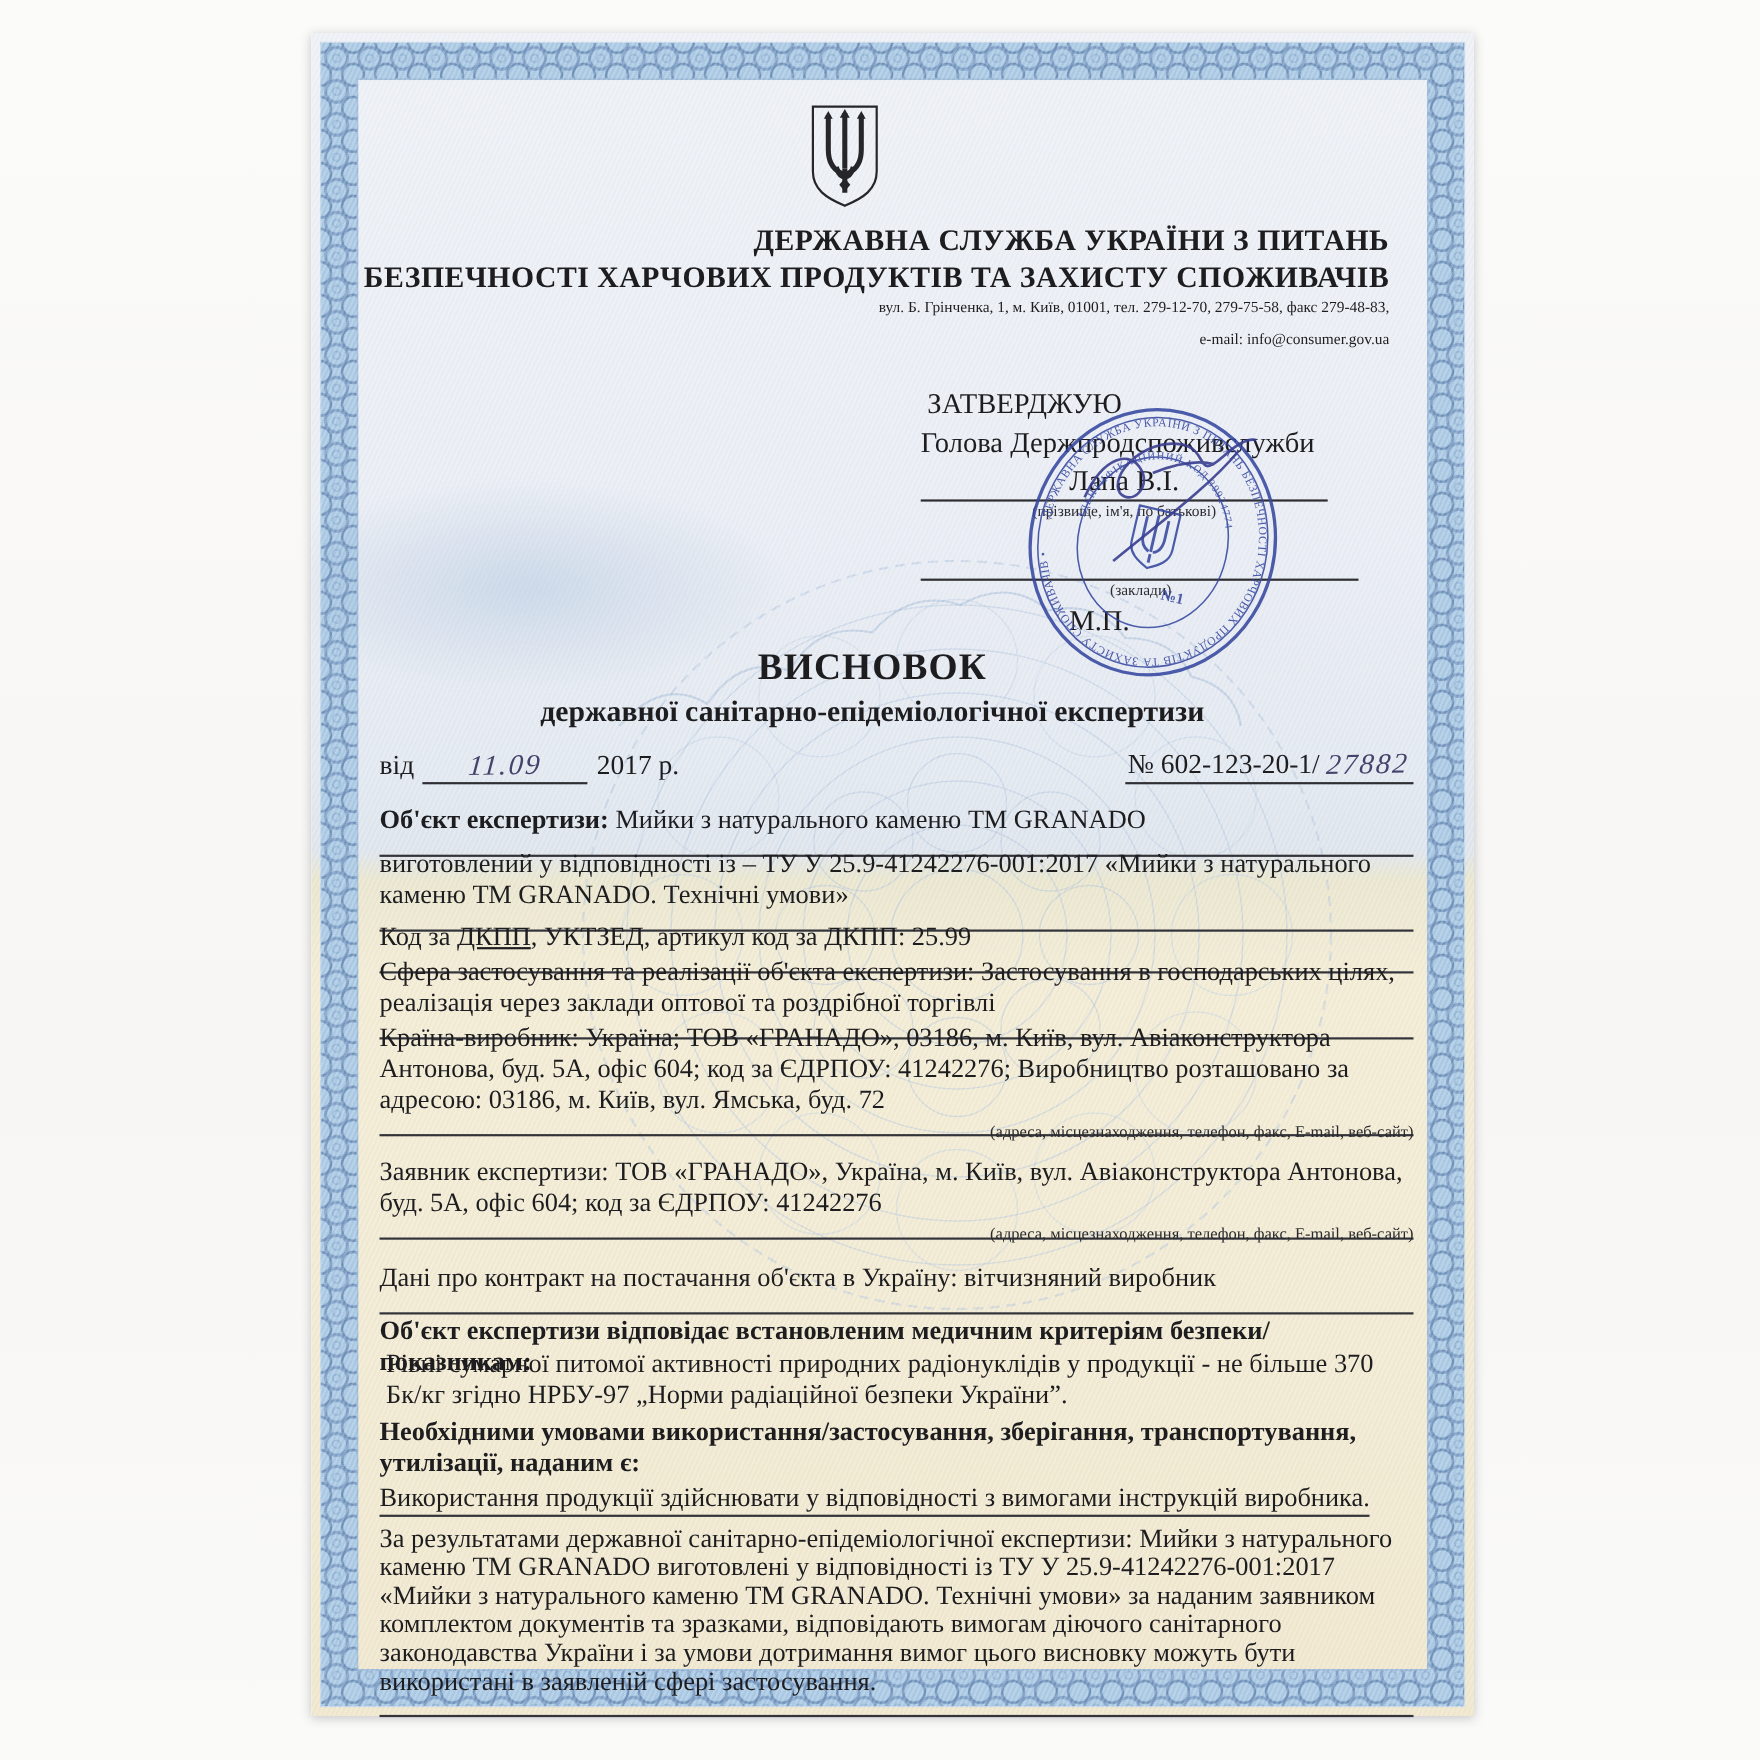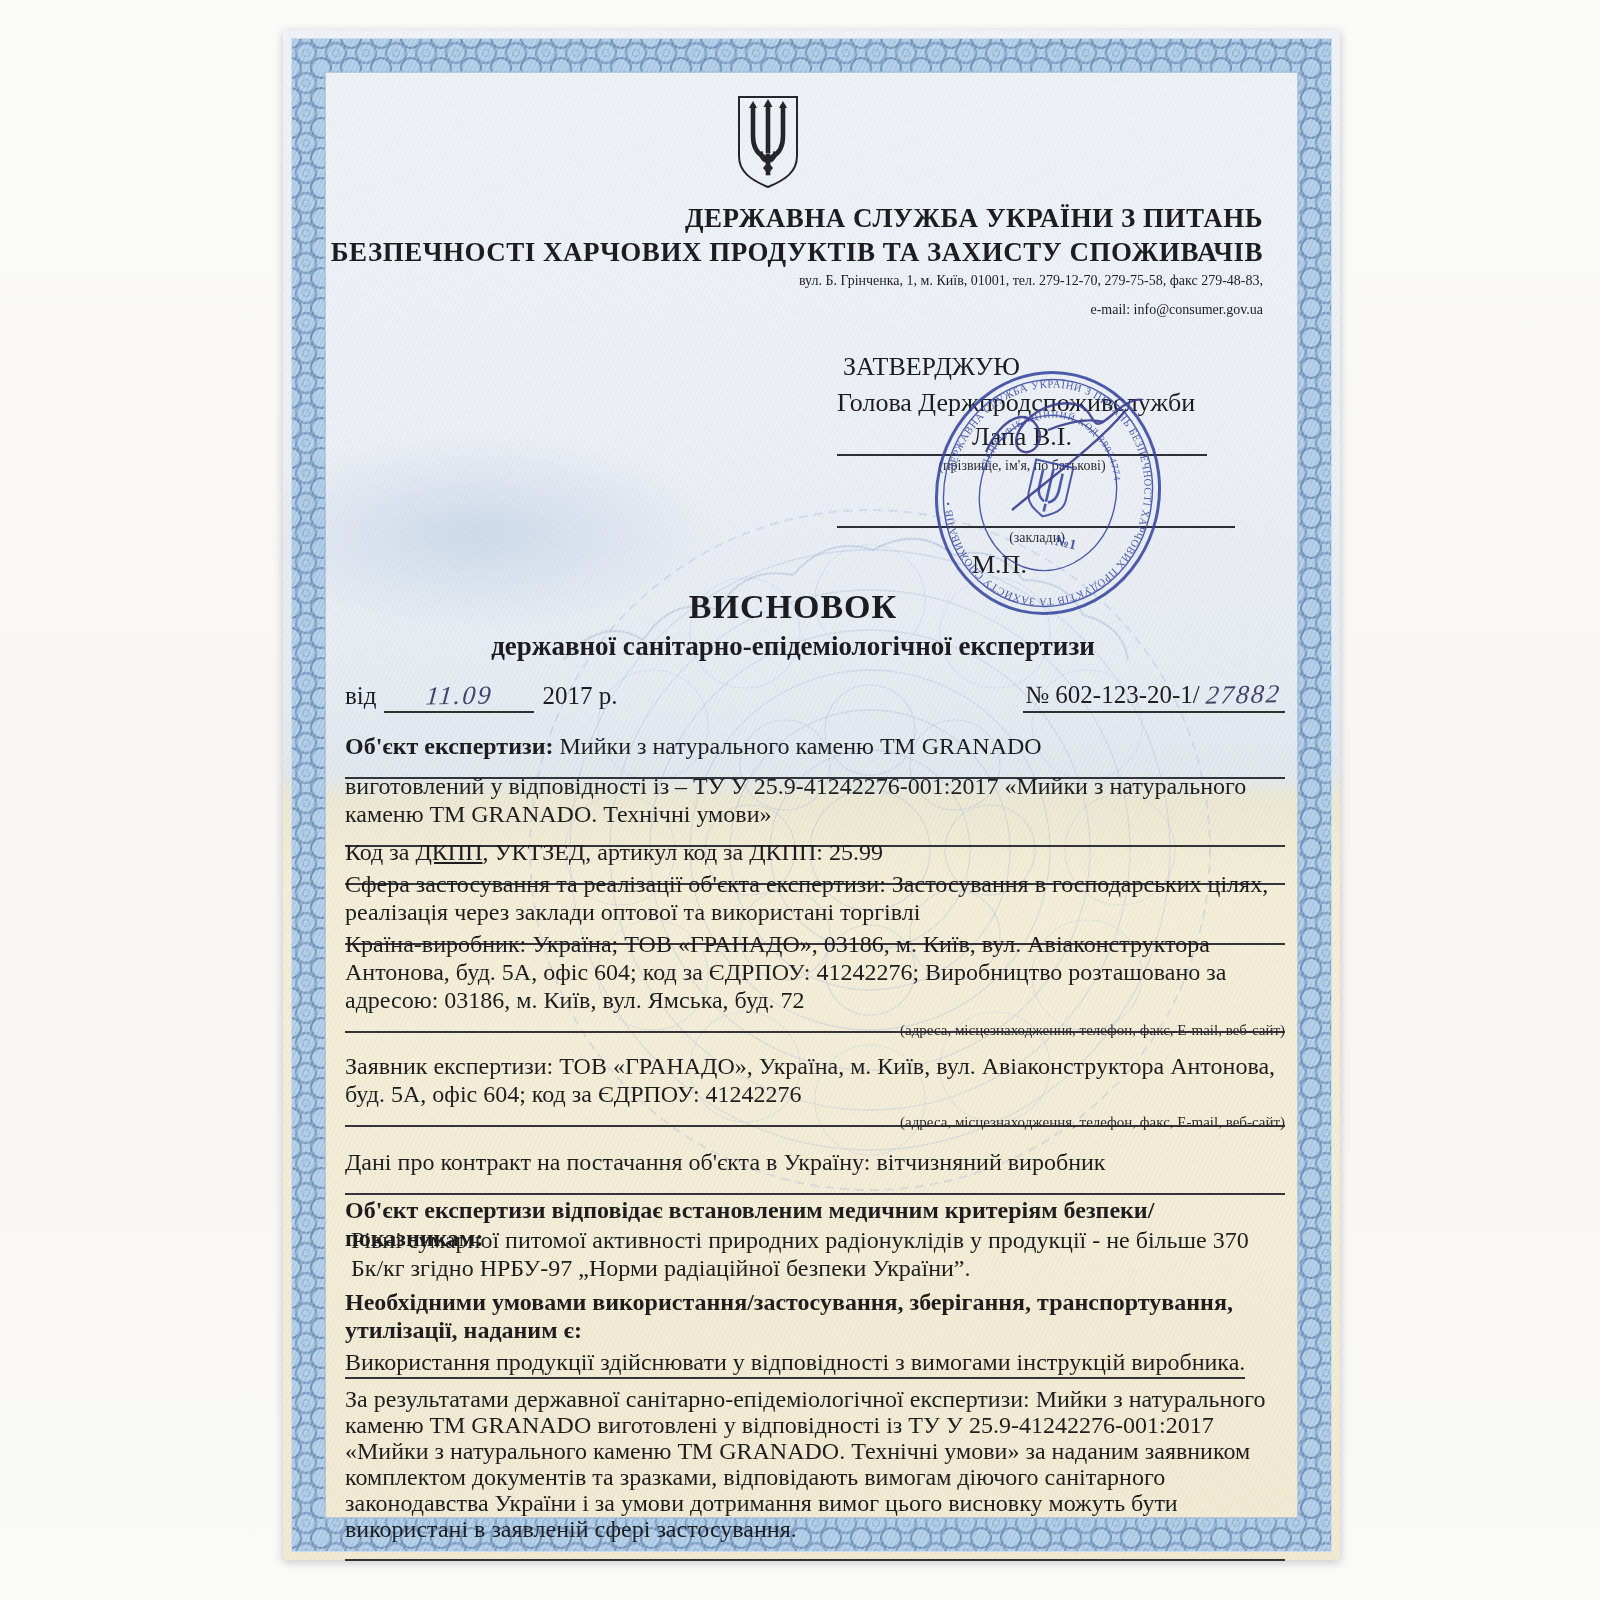--- a/index.html
+++ b/index.html
@@ -186,21 +186,21 @@
     <div class="field" style="top:702px">
       <span class="bold">Об'єкт експертизи:</span><span> Мийки з натурального каменю ТМ GRANADO</span>
     </div>
 
     <div class="field" style="top:742px">виготовлений у відповідності із  –  ТУ У 25.9-41242276-001:2017 «Мийки з натурального каменю ТМ GRANADO. Технічні умови»</div>
 
     <div class="field" style="top:808px">
       <span>Код за </span><span class="dkpp-u">ДКПП</span><span>, УКТЗЕД, артикул  код за ДКПП: 25.99</span>
     </div>
 
-    <div class="field" style="top:840px">Сфера застосування та реалізації об'єкта експертизи:  Застосування в господарських цілях, реалізація через заклади оптової та використані торгівлі</div>
+    <div class="field" style="top:840px">Сфера застосування та реалізації об'єкта експертизи:  Застосування в господарських цілях, реалізація через заклади оптової та роздрібної торгівлі</div>
 
     <div class="field" style="top:900px">Країна-виробник:  Україна; ТОВ «ГРАНАДО», 03186, м. Київ, вул.  Авіаконструктора Антонова, буд. 5А, офіс 604; код за ЄДРПОУ: 41242276; Виробництво розташовано за адресою: 03186,  м. Київ, вул.  Ямська, буд. 72</div>
     <div class="cap-center" style="top:992px">(адреса, місцезнаходження, телефон, факс, E-mail, веб-сайт)</div>
 
     <div class="field" style="top:1022px">Заявник експертизи:  ТОВ «ГРАНАДО», Україна, м. Київ, вул.  Авіаконструктора Антонова, буд. 5А, офіс 604; код за ЄДРПОУ: 41242276</div>
     <div class="cap-center" style="top:1084px">(адреса, місцезнаходження, телефон, факс, E-mail, веб-сайт)</div>
 
     <div class="field" style="top:1118px">Дані про контракт на постачання об'єкта в Україну: вітчизняний виробник</div>
 
     <div class="nofield bold" style="top:1166px">Об'єкт експертизи відповідає встановленим медичним критеріям безпеки/показникам:</div>

